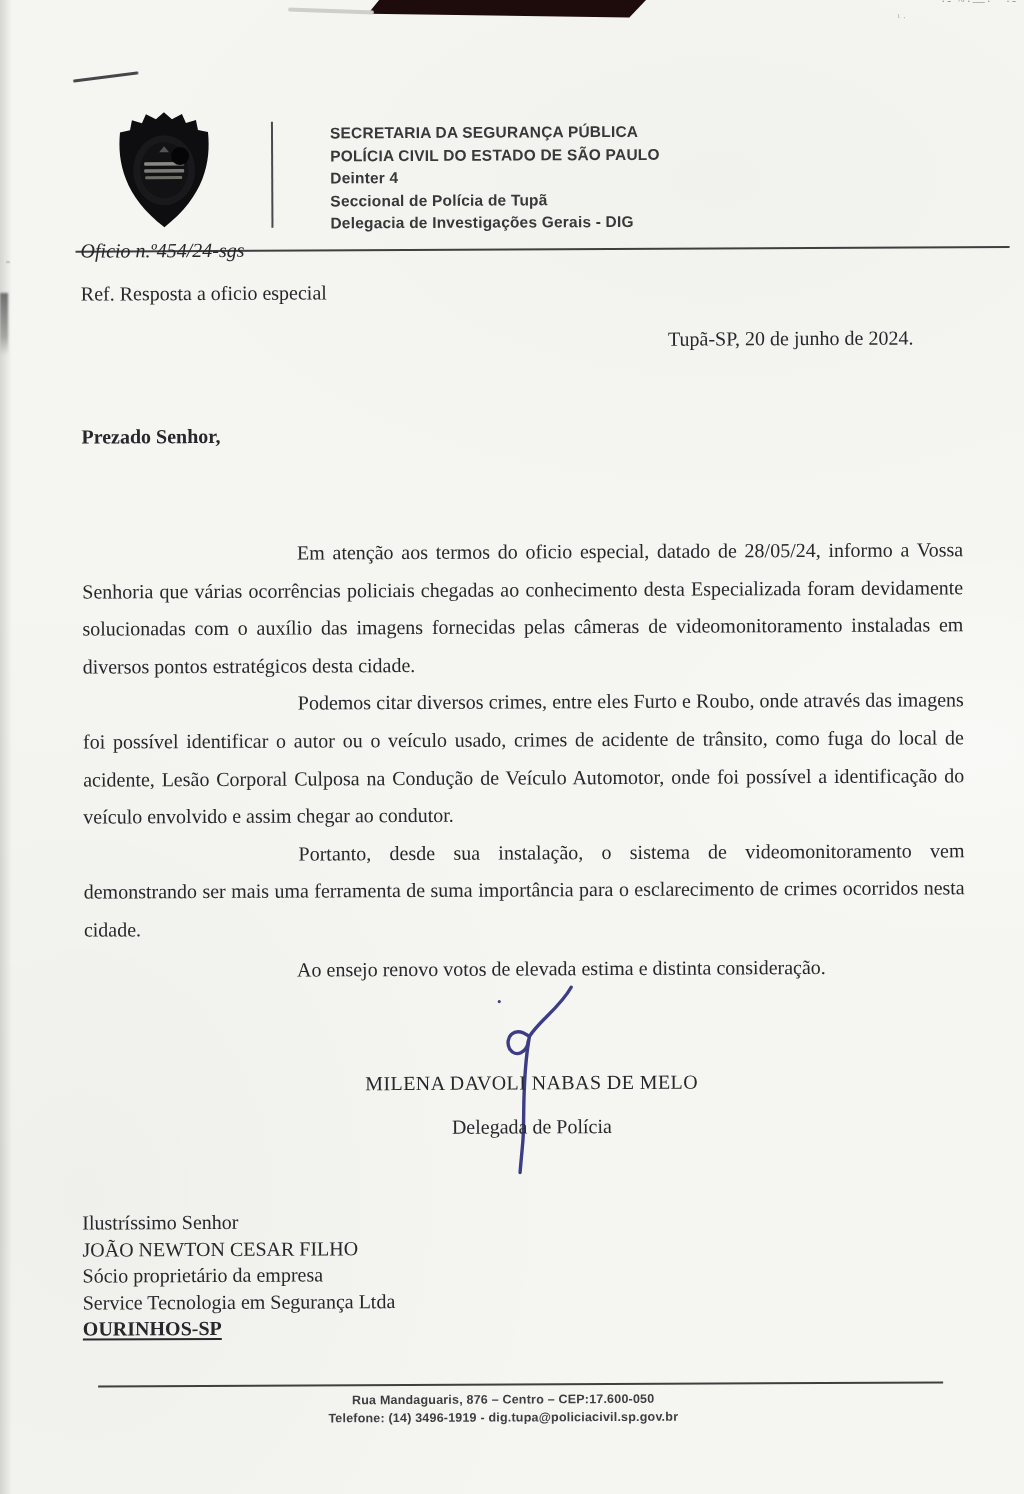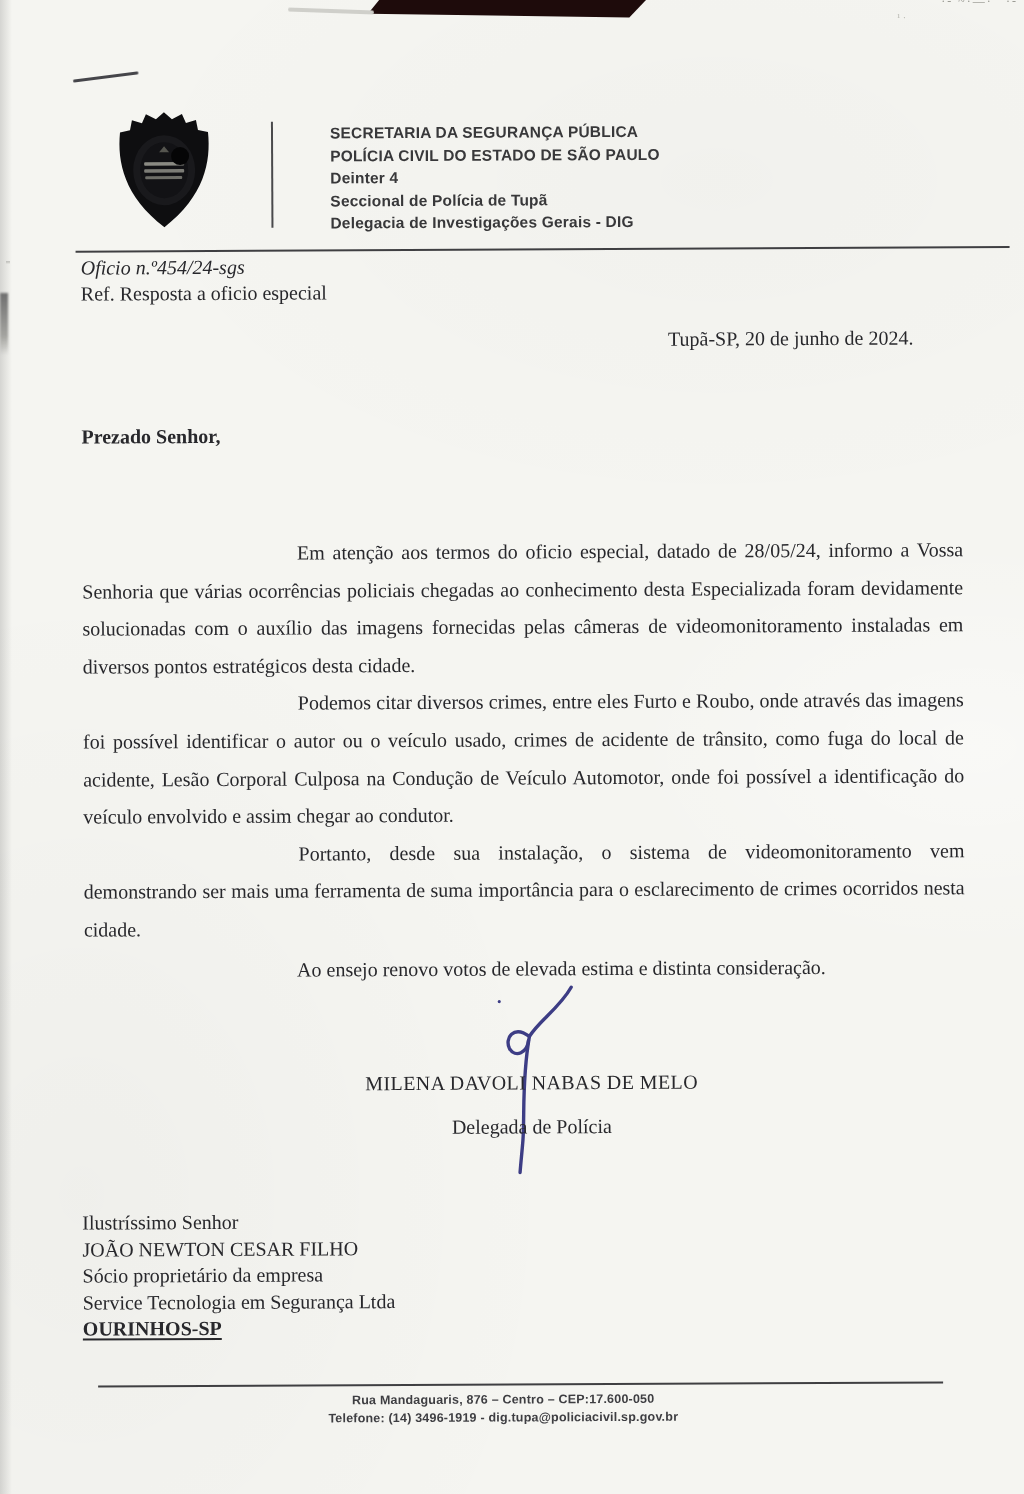--- a/index.html
+++ b/index.html
@@ -73,21 +73,21 @@
     position:absolute;left:333px;top:122px;width:440px;
     font-family:"Liberation Sans","DejaVu Sans",sans-serif;
     font-size:15.5px;font-weight:bold;line-height:22.5px;
     color:var(--letterhead-ink);letter-spacing:.2px;
   }
 
   .rule{position:absolute;background:var(--rule);}
   .rule-top{left:78px;top:249px;width:934px;height:2px;}
   .rule-footer{left:95px;top:1384px;width:845px;height:1.6px;}
 
-  .oficio{position:absolute;left:83px;top:255px;font-size:20px;font-style:italic;}
+  .oficio{position:absolute;left:83px;top:238px;font-size:20px;font-style:italic;}
   .refline{position:absolute;left:83px;top:281px;font-size:20px;}
   .dateline{position:absolute;left:670px;top:329px;font-size:20px;}
   .salutation{position:absolute;left:83px;top:424px;font-size:20px;font-weight:bold;}
 
   .bodytext{position:absolute;left:83px;top:534px;width:881px;font-size:20px;line-height:37.6px;}
   .bodytext p{margin:0;text-align:justify;text-indent:215px;}
   .bodytext p.closing{margin-top:3px;text-align:left;text-indent:213px;}
 
   .signature-svg{position:absolute;left:470px;top:983px;width:130px;height:200px;}
   .sig-name{position:absolute;left:330px;top:1072px;width:400px;text-align:center;font-size:20px;letter-spacing:.4px;}

